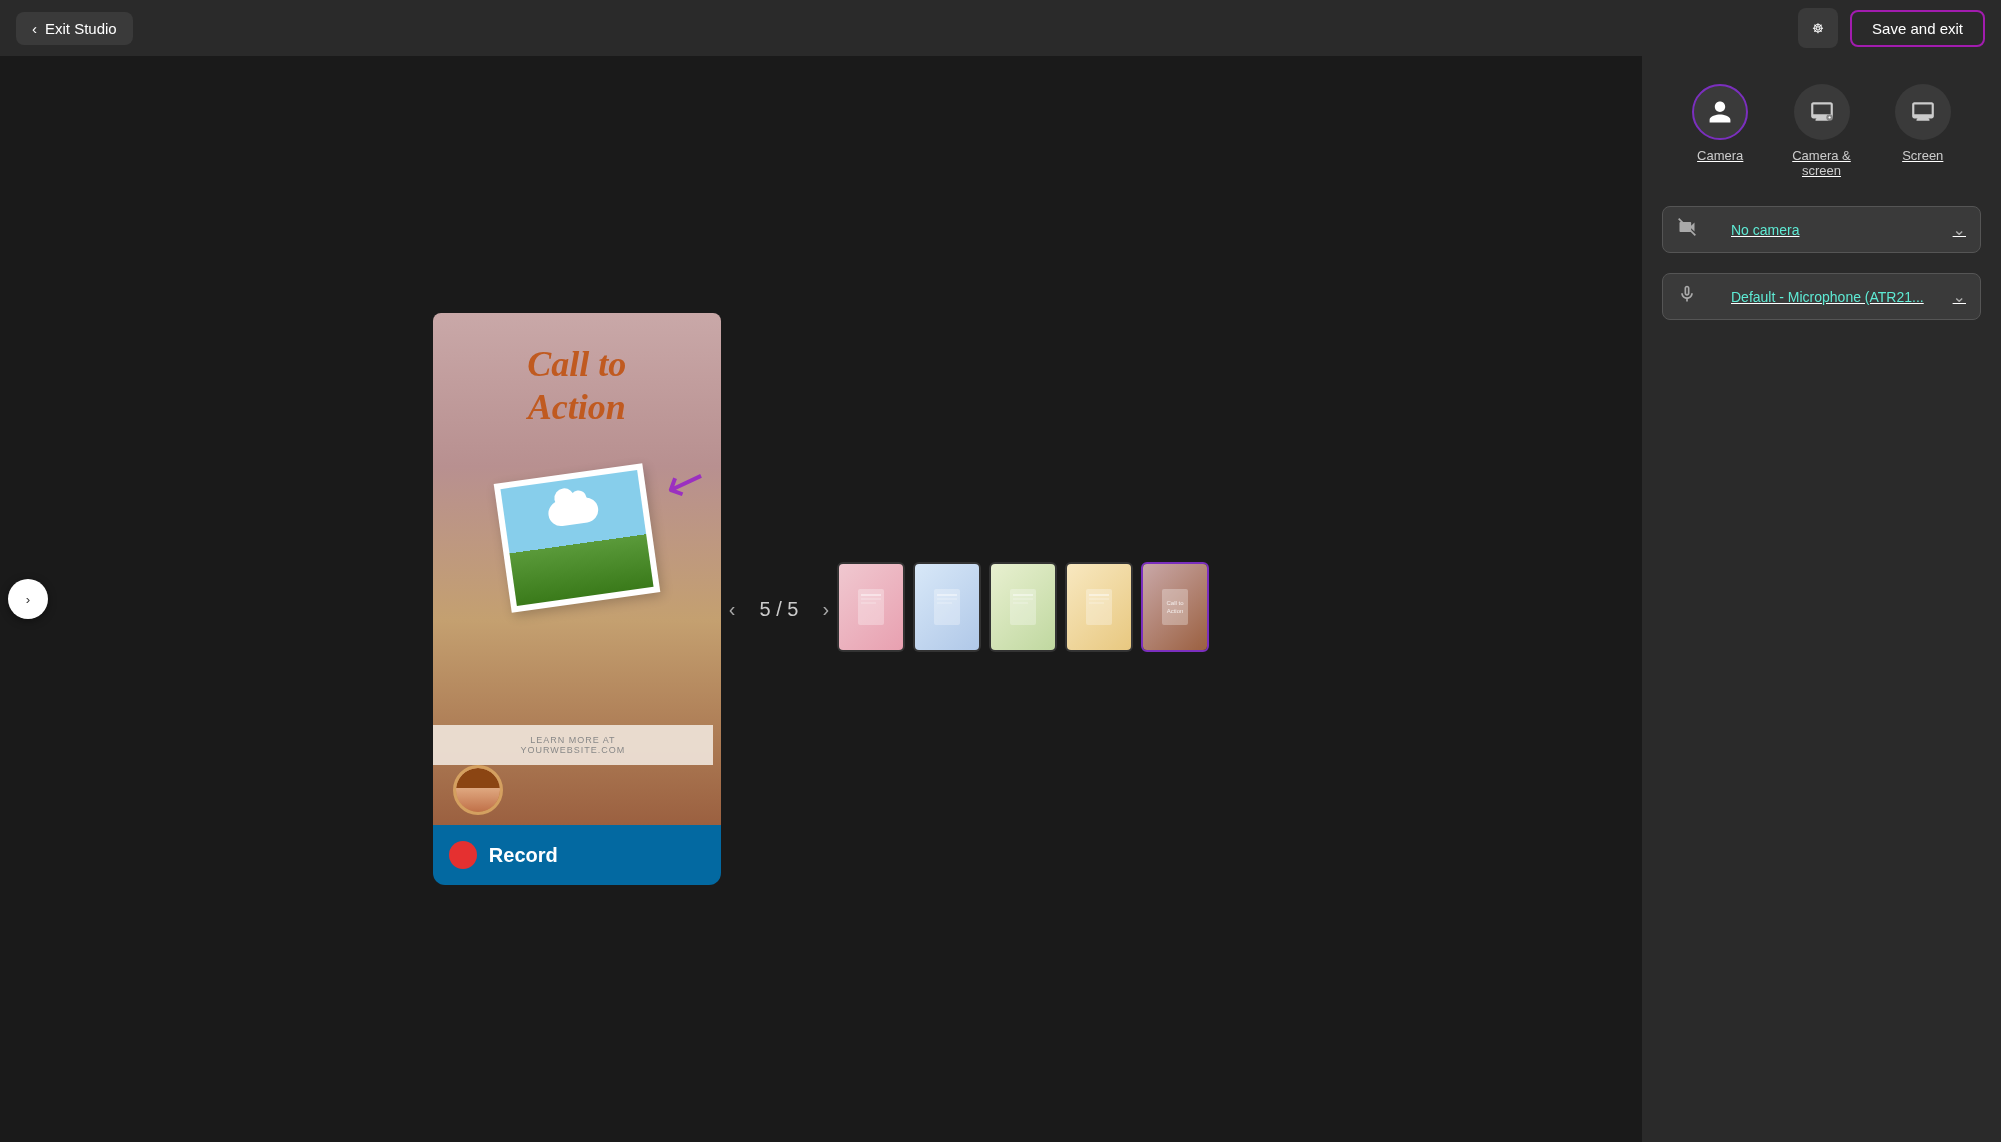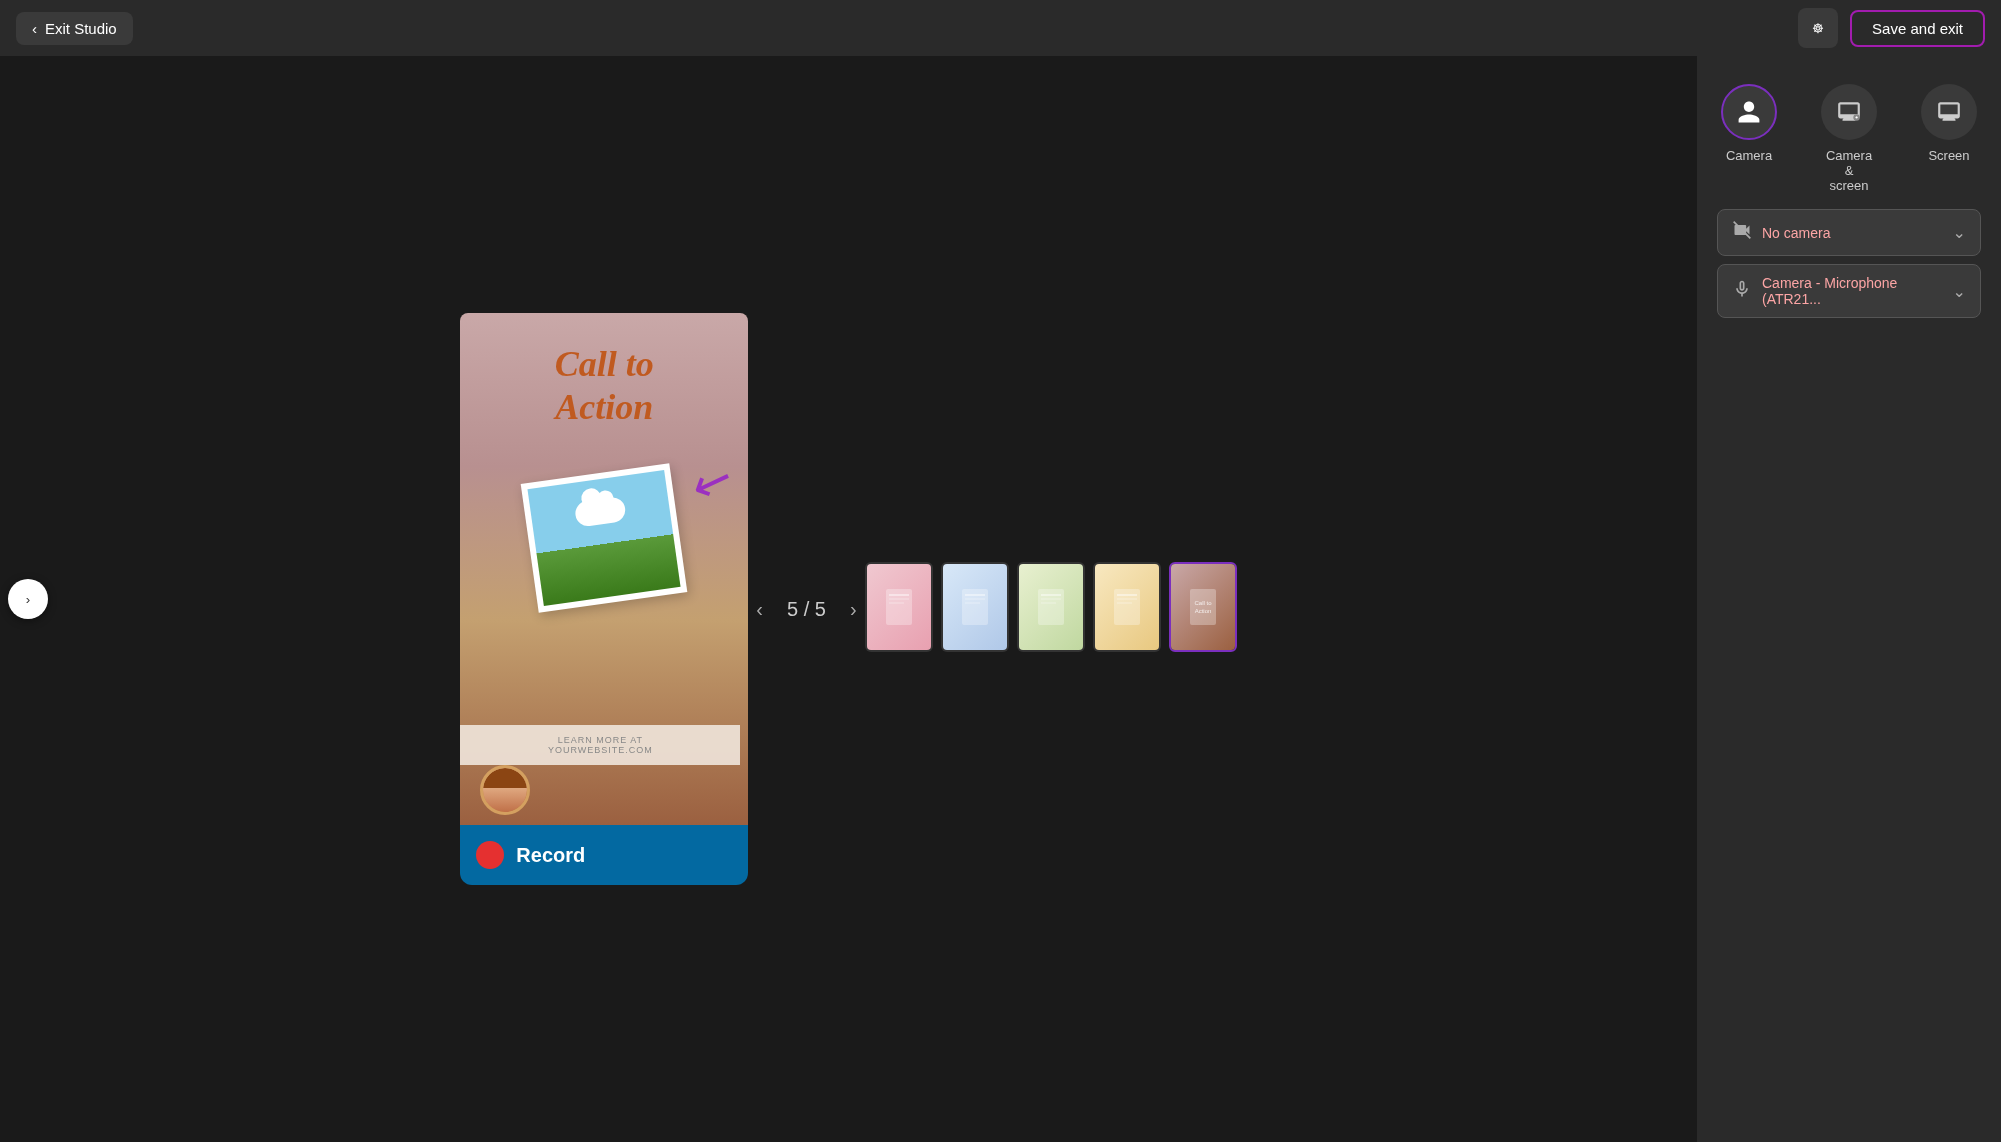--- a/index.html
+++ b/index.html
@@ -322,26 +322,27 @@
 
     
     .thumb-1 .thumb-inner { background: linear-gradient(135deg, #f0c8d0 0%, #e8a0b0 100%); }
     .thumb-2 .thumb-inner { background: linear-gradient(135deg, #d8e8f8 0%, #b0c8e8 100%); }
     .thumb-3 .thumb-inner { background: linear-gradient(135deg, #e8f0d0 0%, #c0d8a0 100%); }
     .thumb-4 .thumb-inner { background: linear-gradient(135deg, #f8e8c0 0%, #e8c880 100%); }
     .thumb-5 .thumb-inner { background: linear-gradient(135deg, #c9a8a8 0%, #9b6040 100%); }
 
     
     .right-panel {
-      width: 304px;
+      width: 359px;
       background: #2a2a2a;
       padding: 20px;
       display: flex;
       flex-direction: column;
-      gap: 8px;
+      gap: 20px;
+      text-decoration: underline;
     }
 
     
     .mode-tabs {
       display: flex;
       gap: 12px;
       justify-content: center;
     }
     .mode-tab {
       display: flex;
@@ -384,21 +385,22 @@
       cursor: pointer;
       gap: 10px;
     }
     .dropdown-icon {
       font-size: 18px;
       color: #aaa;
     }
     .dropdown-text {
       flex: 1;
       font-size: 14px;
-      color: #fca5a5;
+      color: #5eead4;
+      margin-left: 24px;
     }
     .dropdown-chevron {
       color: #aaa;
       font-size: 16px;
     }
   </style>
 </head>
 <body>
 
 <div class="topbar">
@@ -563,19 +565,19 @@
       <span class="dropdown-text">No camera</span>
       <span class="dropdown-chevron">⌄</span>
     </div>
 
     <div class="dropdown-row">
       <span class="dropdown-icon">
         <svg width="20" height="20" viewBox="0 0 24 24" fill="#aaa">
             <path d="M12 14c1.66 0 3-1.34 3-3V5c0-1.66-1.34-3-3-3S9 3.34 9 5v6c0 1.66 1.34 3 3 3zm-1-9c0-.55.45-1 1-1s1 .45 1 1v6c0 .55-.45 1-1 1s-1-.45-1-1V5zm6 6c0 2.76-2.24 5-5 5s-5-2.24-5-5H5c0 3.53 2.61 6.43 6 6.92V21h2v-3.08c3.39-.49 6-3.39 6-6.92h-2z"></path>
           </svg>
       </span>
-      <span class="dropdown-text">Camera - Microphone (ATR21...</span>
+      <span class="dropdown-text">Default - Microphone (ATR21...</span>
       <span class="dropdown-chevron">⌄</span>
     </div>
 
   </div>
 
 </div>
 
 </body></html>

